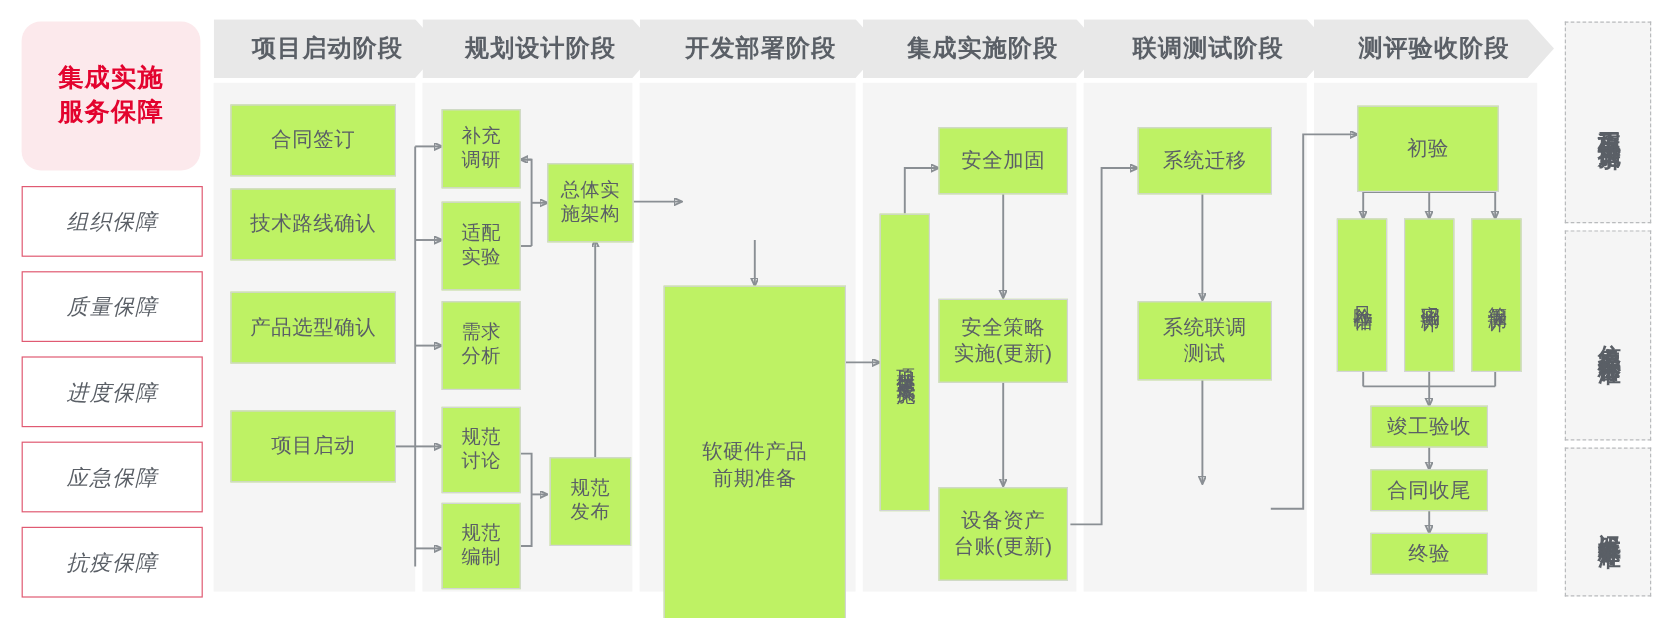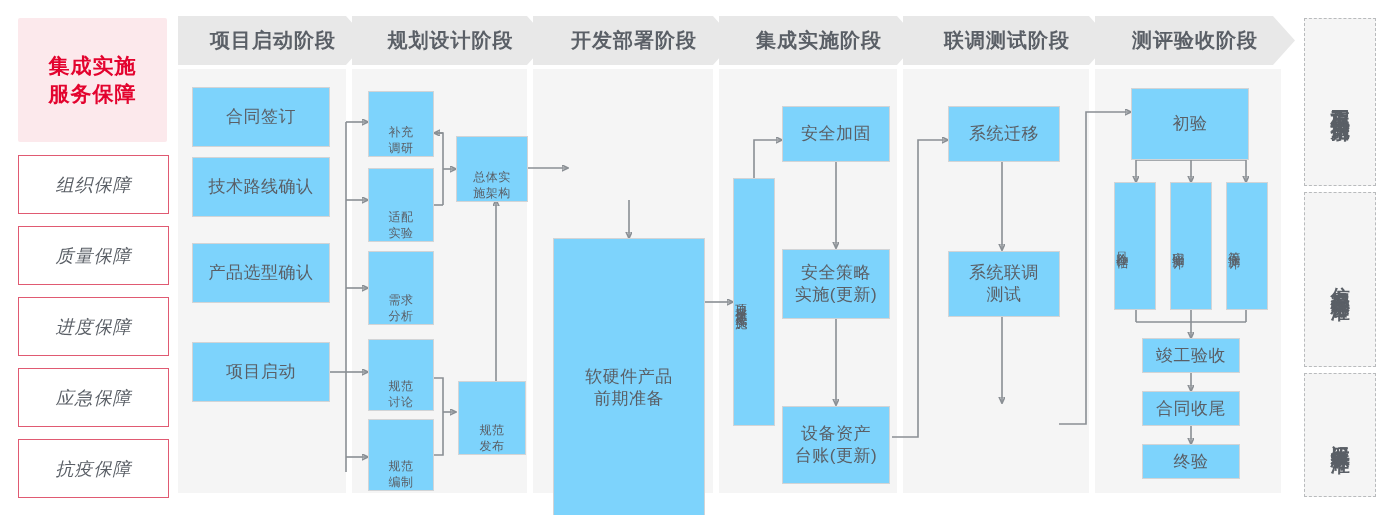--- a/index.html
+++ b/index.html
@@ -6,21 +6,21 @@
   body{
     font-family:"Liberation Sans","DejaVu Sans",sans-serif;
     width:1391px;height:515px;position:relative;overflow:hidden;
     color:#5a5f66;
   }
   #root{position:absolute;left:0;top:0;width:1391px;height:515px;}
 
   
   .side-title{
     position:absolute;left:18px;top:18px;width:149px;height:124px;
-    background:#fce9ec;border-radius:2px;
+    background:#fce9ec;border-radius:16px;
     display:flex;align-items:center;justify-content:center;text-align:center;
     color:#e3032e;font-weight:bold;font-size:21px;line-height:1.35;
     letter-spacing:1px;
   }
   .side-item{
     position:absolute;left:18px;width:149px;height:57px;
     background:#ffffff;border:1.6px solid #e05a72;
     display:flex;align-items:center;justify-content:center;
     font-size:18px;color:#5a5f66;letter-spacing:1px;font-style:italic;
   }
@@ -32,26 +32,26 @@
     color:#5a5f66;font-weight:bold;font-size:20px;letter-spacing:1px;
     display:flex;align-items:center;justify-content:center;
     clip-path:polygon(0 0, calc(100% - 22px) 0, 100% 50%, calc(100% - 22px) 100%, 0 100%);
   }
   .phase-banner.first{
     clip-path:polygon(0 0, calc(100% - 22px) 0, 100% 50%, calc(100% - 22px) 100%, 0 100%);
   }
 
   
   .node{
-    position:absolute;background:#7dd3fc;border:1px solid #d2d4d6;
+    position:absolute;background:#bef264;border:1px solid #d2d4d6;
     display:flex;align-items:center;justify-content:center;text-align:center;
     font-size:17px;color:#5a5f66;line-height:1.28;box-sizing:border-box;
     letter-spacing:.5px;
   }
-  .node.sm{font-size:12px;align-items:flex-end;}
+  .node.sm{font-size:16px;}
   .node.vert{
     writing-mode:vertical-rl;text-orientation:upright;
     letter-spacing:2px;line-height:1.1;
   }
 
   
   .std-box{
     position:absolute;left:1304px;width:72px;
     background:#f5f5f5;border:1.6px dashed #b9bbbd;box-sizing:border-box;
     display:flex;align-items:center;justify-content:center;

